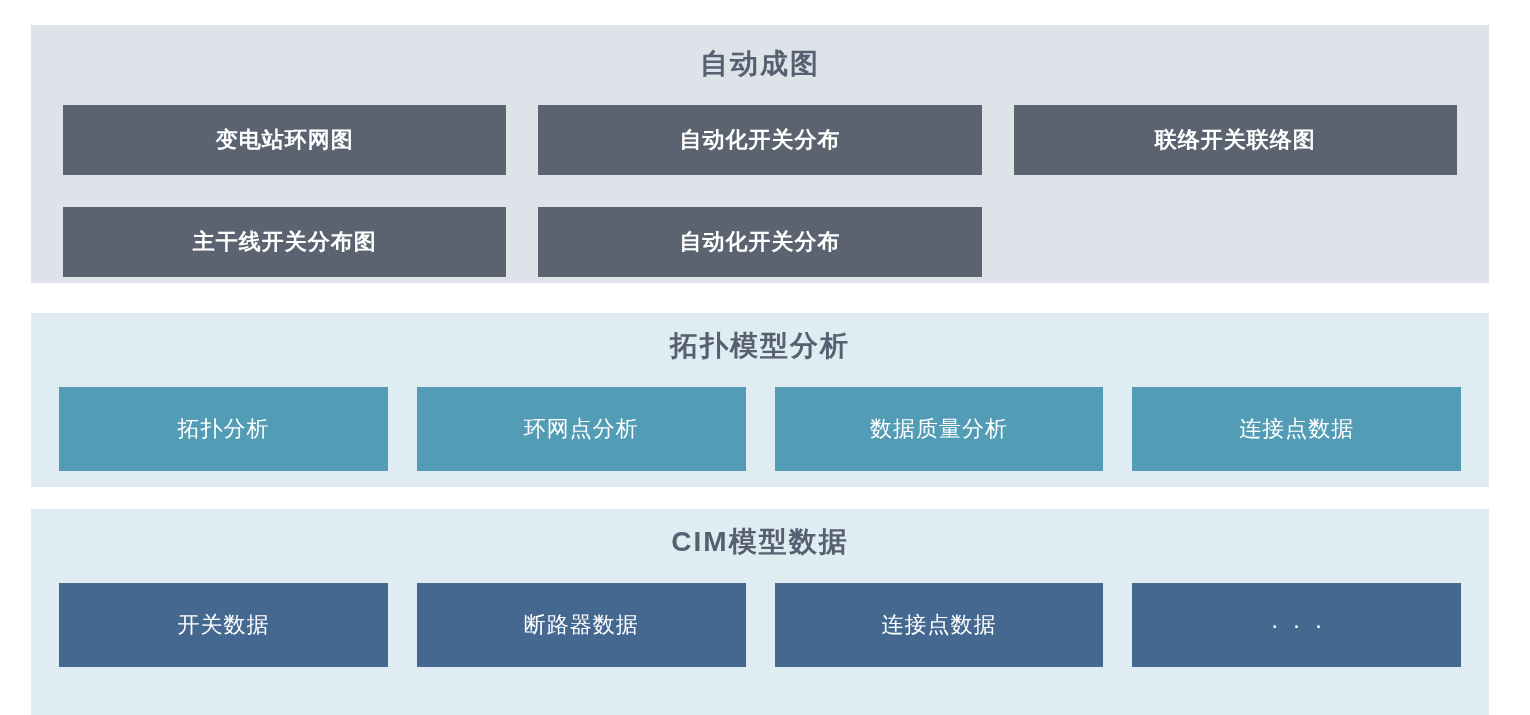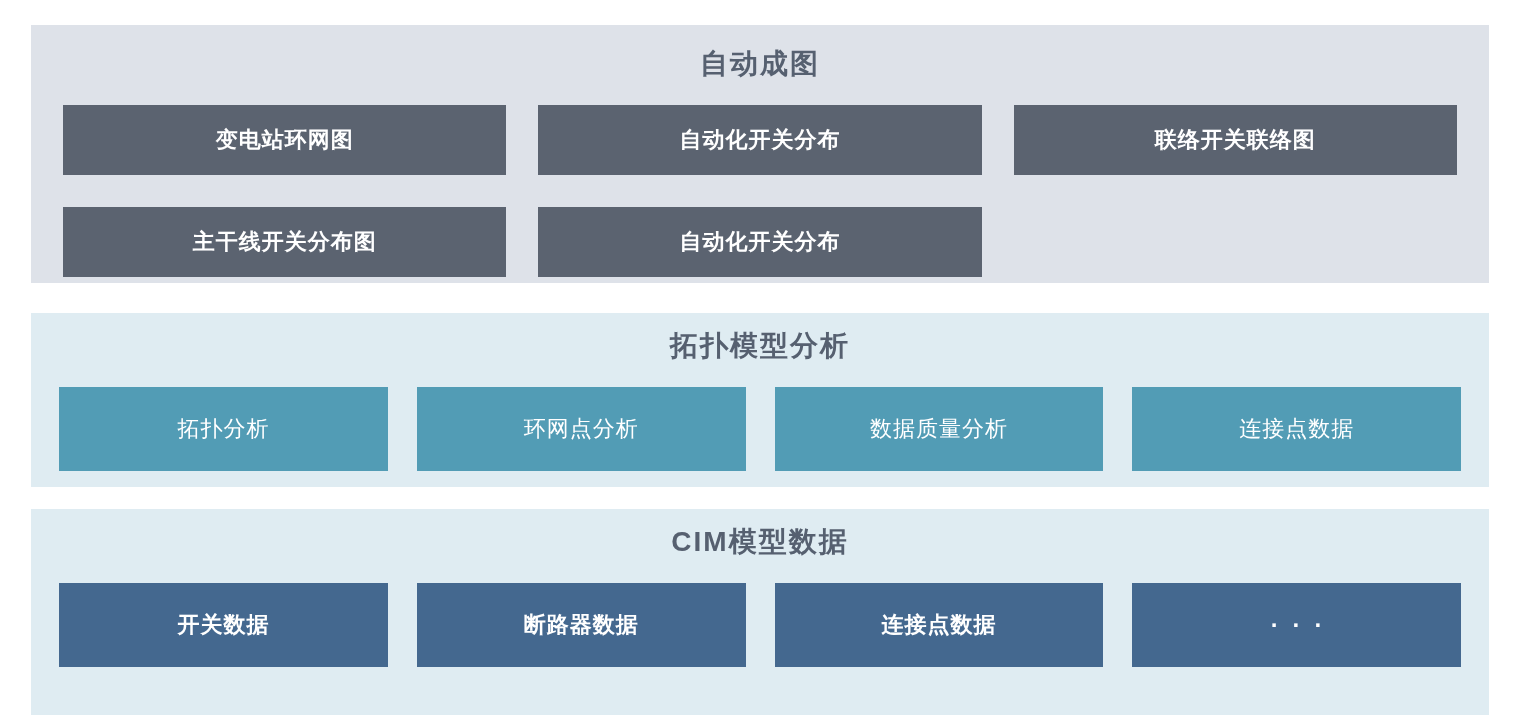--- a/index.html
+++ b/index.html
@@ -85,21 +85,21 @@
     font-weight: bold;
   }
   .box-teal {
     height: 84px;
     background: var(--box-teal, #529cb5);
     font-weight: normal;
   }
   .box-blue {
     height: 84px;
     background: var(--box-blue, #44688f);
-    font-weight: bold;
+    font-weight: normal;
   }
   .box-ellipsis {
     letter-spacing: 14px;
     padding-left: 14px;
     font-size: 24px;
   }
 </style>
 </head>
 <body>
 

